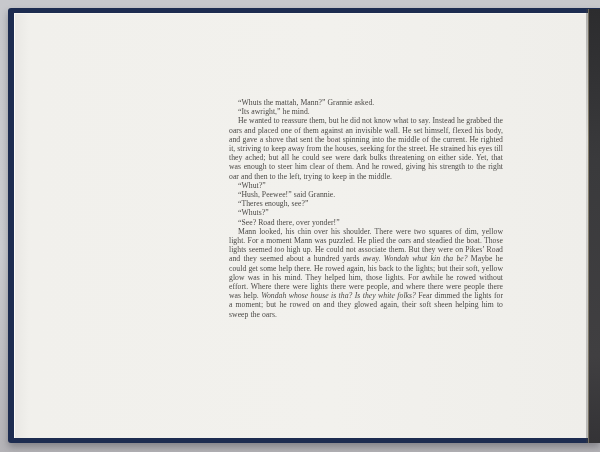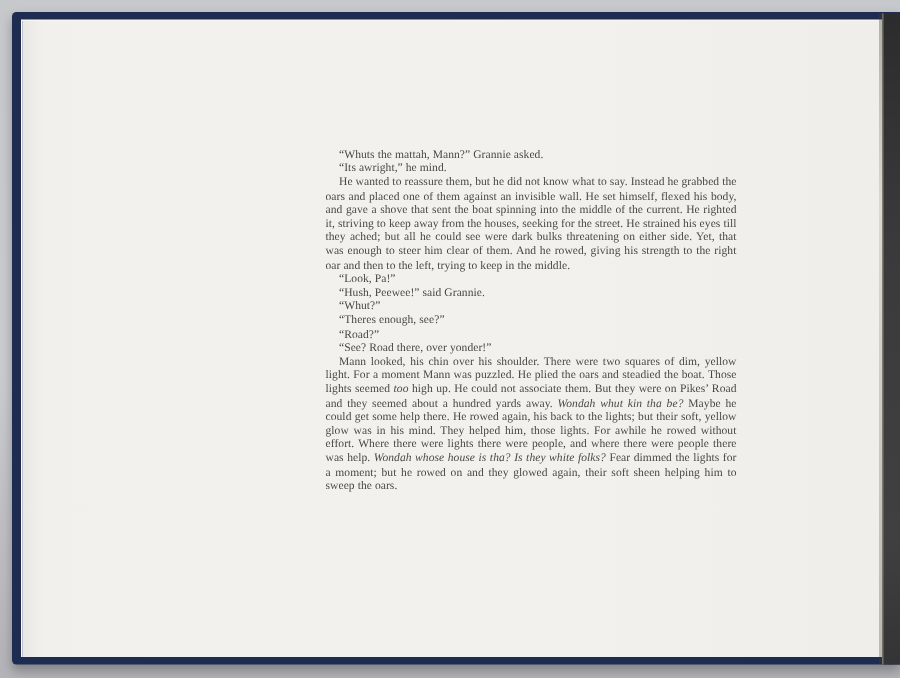--- a/index.html
+++ b/index.html
@@ -49,21 +49,21 @@
     position: absolute;
     left: -3px;
     top: 0;
     width: 3px;
     height: 100%;
     background: linear-gradient(180deg, rgba(60,60,62,0.35), rgba(60,60,62,0.12) 30%, rgba(60,60,62,0.3));
   }
 
   .text-block {
     position: absolute;
-    left: 202px;
+    left: 214px;
     top: 84px;
     width: 274px;
     color: var(--text-ink, #4a4845);
     font-size: 7.7px;
     line-height: 9.2px;
     text-align: justify;
     letter-spacing: 0.05px;
   }
   .text-block p {
     margin: 0;
@@ -85,23 +85,22 @@
 </head>
 <body>
 
 <div class="stage">
   <div class="book-cover"></div>
   <div class="book-page">
     <div class="text-block" id="text-block">
         <p><span>“Whuts the mattah, Mann?” Grannie asked.</span></p>
         <p><span>“Its awright,” he mind.</span></p>
         <p><span>He wanted to reassure them, but he did not know what to say. Instead he grabbed the oars and placed one of them against an invisible wall. He set himself, flexed his body, and gave a shove that sent the boat spinning into the middle of the current. He righted it, striving to keep away from the houses, seeking for the street. He strained his eyes till they ached; but all he could see were dark bulks threatening on either side. Yet, that was enough to steer him clear of them. And he rowed, giving his strength to the right oar and then to the left, trying to keep in the middle.</span></p>
-        <p><span>“Look, Pa!”</span></p>
+        <p><span>“Whut?”</span></p>
         <p><span>“Hush, Peewee!” said Grannie.</span></p>
-        <p><span>“Whut?”</span></p>
         <p><span>“Theres enough, see?”</span></p>
-        <p><span>“Road?”</span></p>
+        <p><span>“Whuts?”</span></p>
         <p><span>“See? Road there, over yonder!”</span></p>
         <p><span>Mann looked, his chin over his shoulder. There were two squares of dim, yellow light. For a moment Mann was puzzled. He plied the oars and steadied the boat. Those lights seemed </span><em>too</em><span> high up. He could not associate them. But they were on Pikes’ Road and they seemed about a hundred yards away. </span><em>Wondah whut kin tha be?</em><span> Maybe he could get some help there. He rowed again, his back to the lights; but their soft, yellow glow was in his mind. They helped him, those lights. For awhile he rowed without effort. Where there were lights there were people, and where there were people there was help. </span><em>Wondah whose house is tha? Is they white folks?</em><span> Fear dimmed the lights for a moment; but he rowed on and they glowed again, their soft sheen helping him to sweep the oars.</span></p>
       </div>
   </div>
   <div class="fore-edge"></div>
 </div>
 
 </body></html>

